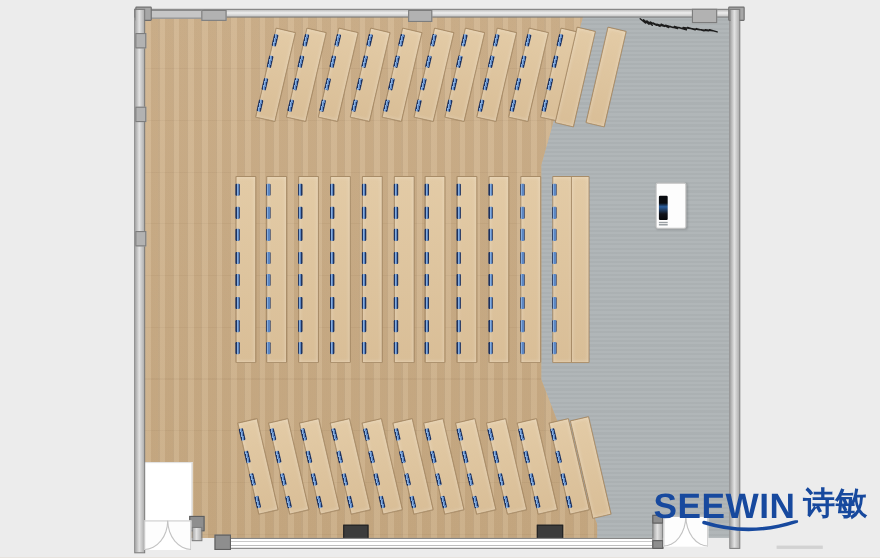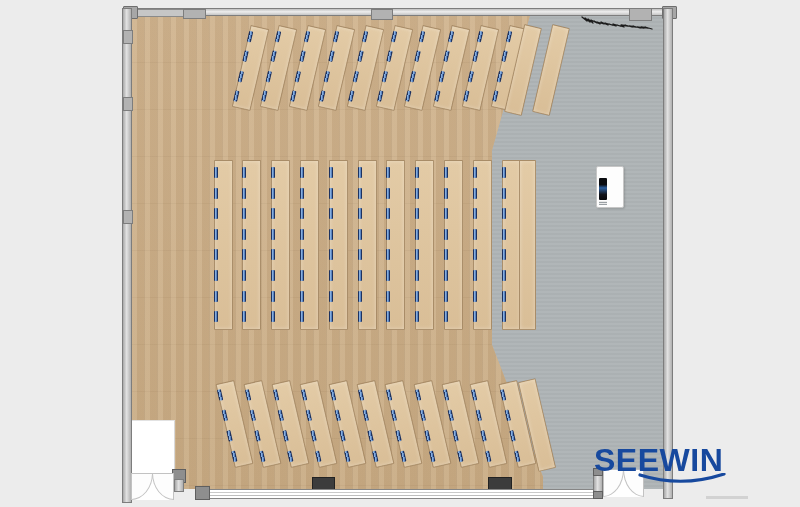--- a/index.html
+++ b/index.html
@@ -359,16 +359,17 @@
     <path d="M2 3 L7 7 5 4 10 8 8 5 13 9 11 6 17 9 14 7 20 10 17 8 24 10 21 8 28 11 25 9 32 11 29 10 36 12 33 10 40 12 37 11 44 13 41 11 48 12 45 11 52 13 49 12 56 13 53 12 60 14 57 13 64 14 61 13 68 14 65 13 72 15" fill="none" stroke="#1c1c1c" stroke-width="1.3" stroke-linejoin="round" stroke-linecap="round"></path>
   </svg>
 
   <div class="logo">
     <div class="wordmark">
       <span>SEEWIN</span>
       <svg class="swoosh" width="88" height="13" viewBox="0 0 88 13">
         <path d="M2 2 Q 44 15, 86 1" fill="none" stroke="#17499E" stroke-width="3.2" stroke-linecap="round"></path>
       </svg>
     </div>
+    <div class="brand-cn">诗敏</div>
   </div>
   <div class="artifact" style="left:706px;top:496px;width:42px;height:3px;"></div>
 
 </div>
 
 </body></html>

